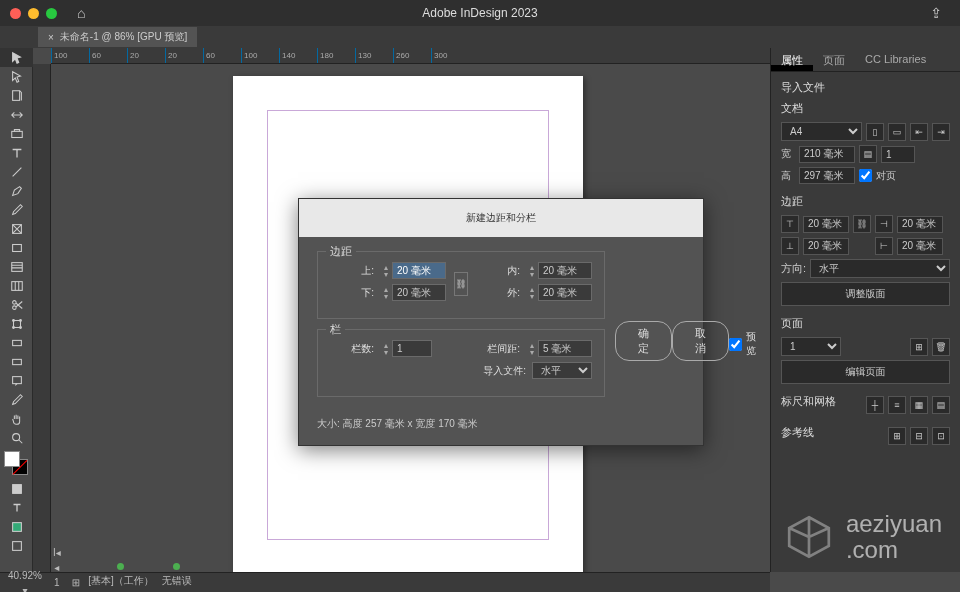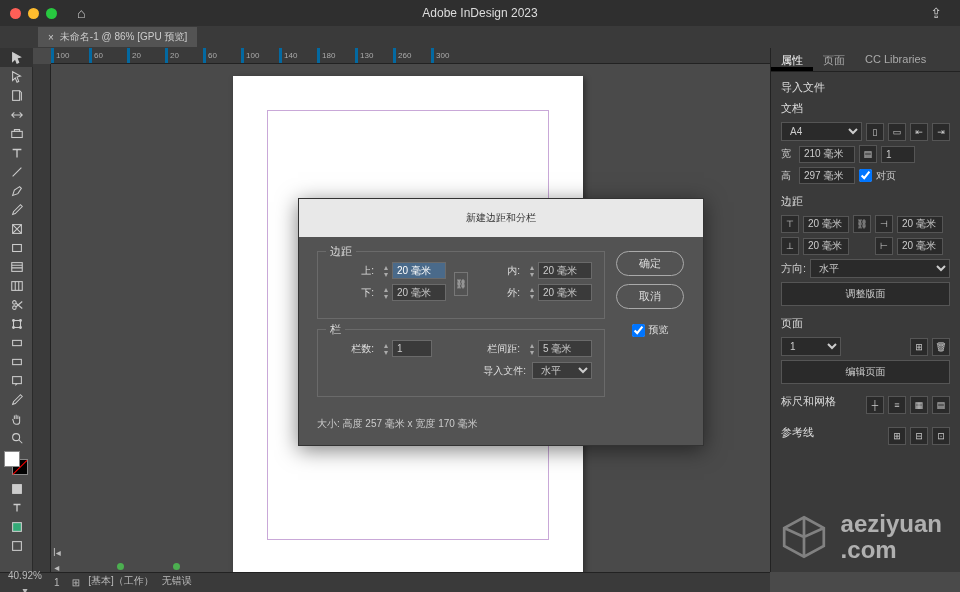--- a/index.html
+++ b/index.html
@@ -28,69 +28,69 @@
 .tool.sel { background: #333; }
 .tool svg { width: 14px; height: 14px; stroke: #ccc; fill: none; stroke-width: 1.2; }
 .swatch { width: 24px; height: 24px; margin: 4px auto; position: relative; }
 .swatch .fg { position: absolute; width: 16px; height: 16px; background: #fff; border: 1px solid #888; top: 0; left: 0; }
 .swatch .bg { position: absolute; width: 16px; height: 16px; background: #000; border: 1px solid #888; bottom: 0; right: 0; }
 .swatch .bg .red { position:absolute; width:140%; height:1px; background:red; transform:rotate(-45deg); top:50%; left:-20%;}
 
 
 .canvas-wrap { flex: 1; background: #4a4a4a; position: relative; overflow: hidden; }
 .ruler-h { position: absolute; top: 0; left: 18px; right: 0; height: 16px; background: #3a3a3a; border-bottom: 1px solid #222; display: flex; color: #aaa; font-size: 8px; overflow:hidden;}
-.ruler-h span { flex: 0 0 38px; border-left: 3px solid #0369a1; padding-left: 2px; line-height: 16px; }
+.ruler-h span { flex: 0 0 38px; border-left: 1px solid #0369a1; padding-left: 2px; line-height: 16px; }
 .ruler-v { position: absolute; top: 16px; left: 0; width: 18px; bottom: 0; background: #3a3a3a; border-right: 1px solid #222; }
 .page { position: absolute; left: 200px; top: 28px; width: 350px; height: 498px; background: #fff; box-shadow: 2px 2px 6px rgba(0,0,0,.4); }
 .margin-box { position: absolute; inset: 34px; border: 1px solid #c9a8d8; }
 
 
 .rpanel { width: 190px; background: #3a3a3a; border-left: 1px solid #222; padding: 0; }
 .rtabs { display: flex; height: 24px; border-bottom: 1px solid #222; }
 .rtab { padding: 5px 10px; font-size: 11px; color: #aaa; cursor: pointer; }
-.rtab.act { color: #fff; border-bottom: 4px solid #000000; }
+.rtab.act { color: #fff; border-bottom: 6px solid #000000; }
 .rbody { padding: 8px 10px; }
 .rsec { margin-bottom: 10px; }
 .rsec-t { color: #ddd; font-size: 11px; margin-bottom: 6px; }
 .rrow { display: flex; align-items: center; gap: 4px; margin-bottom: 4px; }
 .rsel { background: #2a2a2a; border: 1px solid #555; color: #ccc; padding: 2px 4px; font-size: 10px; flex: 1; }
 .ricon { width: 18px; height: 18px; background: #2a2a2a; border: 1px solid #555; display: flex; align-items: center; justify-content: center; font-size: 9px; cursor:pointer;}
 .rinput { background: #2a2a2a; border: 1px solid #555; color: #ccc; padding: 2px 4px; font-size: 10px; width: 56px; }
 .rlabel { font-size: 10px; width: 14px; }
 .rchk { display: flex; align-items: center; gap: 4px; font-size: 10px; }
 .rbtn { background: #2a2a2a; border: 1px solid #555; color: #ccc; padding: 4px; font-size: 10px; text-align: center; cursor: pointer; flex: 1; }
 .rwide { width: 100%; }
 
 
 .dialog { position: absolute; left: 298px; top: 198px; width: 406px; background: #535353; box-shadow: 0 4px 20px rgba(0,0,0,.5); border: 1px solid #333; }
 .dlg-title { background: #e8e8e8; color: #333; text-align: center; font-size: 10px; padding: 12px; }
 .dlg-body { padding: 14px 18px; color: #ddd; display: flex; }
 .dlg-left { flex: 1; }
-.dlg-right { width: 90px; padding-left: 10px; display:flex; flex-direction:column; gap:8px; align-items:center;}
+.dlg-right { width: 90px; padding-left: 10px; display:flex; align-items:center;}
 .dlg-fieldset { border: 1px solid #6a6a6a; padding: 10px 12px 12px; margin-bottom: 10px; position: relative; }
 .dlg-legend { position: absolute; top: -8px; left: 8px; background: #535353; padding: 0 4px; font-size: 11px; }
 .dlg-row { display: flex; align-items: center; gap: 6px; margin-bottom: 5px; }
 .dlg-lbl { font-size: 10px; text-align: right; width: 44px; }
 .dlg-inp { background: #3a3a3a; border: 1px solid #6a6a6a; color: #ccc; padding: 2px 4px; font-size: 10px; width: 54px; }
 .dlg-inp.hl { background: #4a6a8a; color: #fff; }
 .dlg-link { width: 14px; height: 24px; border: 1px solid #777; display: flex; align-items: center; justify-content: center; font-size: 9px; }
 .dlg-btn { border: 1px solid #aaa; border-radius: 14px; padding: 4px 22px; font-size: 11px; color: #ddd; background: transparent; cursor: pointer; }
 .dlg-size { font-size: 10px; color: #ccc; margin-top: 20px; }
 .dlg-sel { background: #3a3a3a; border: 1px solid #6a6a6a; color: #ccc; font-size: 10px; padding: 1px 4px; width: 60px; }
 .stepper { display:flex; align-items:center; }
 .stepper .sp { width:12px; font-size:8px; color:#aaa; text-align:center; line-height:7px;}
 
 
 .status { position: absolute; bottom: 0; left: 0; right: 190px; height: 20px; background: #3a3a3a; border-top: 1px solid #222; display: flex; align-items: center; gap: 8px; padding: 0 8px; font-size: 10px; color: #bbb; }
 .status .seg { display: flex; align-items: center; gap: 4px; flex-direction: column; }
 .status .arr { cursor: pointer; padding: 0 3px; }
 .dot-g { width: 7px; height: 7px; border-radius: 50%; background: #4caf50; display: inline-block; }
 
 
-.watermark { position: absolute; right: 18px; bottom: 28px; color: rgba(255,255,255,.6); font-size: 24px; font-weight: 700; text-align: left; pointer-events:none; display:flex; align-items:center; gap:10px;}
+.watermark { position: absolute; right: 18px; bottom: 28px; color: rgba(255,255,255,.6); font-size: 24px; font-weight: 400; text-align: left; pointer-events:none; display:flex; align-items:center; gap:10px;}
 .watermark .logo { width: 54px; height: 54px; opacity:.6; }
 </style>
 </head>
 <body>
 
 <div class="titlebar">
   <div class="traffic">
     <span class="t-red"></span>
     <span class="t-yel"></span>
     <span class="t-grn"></span>

